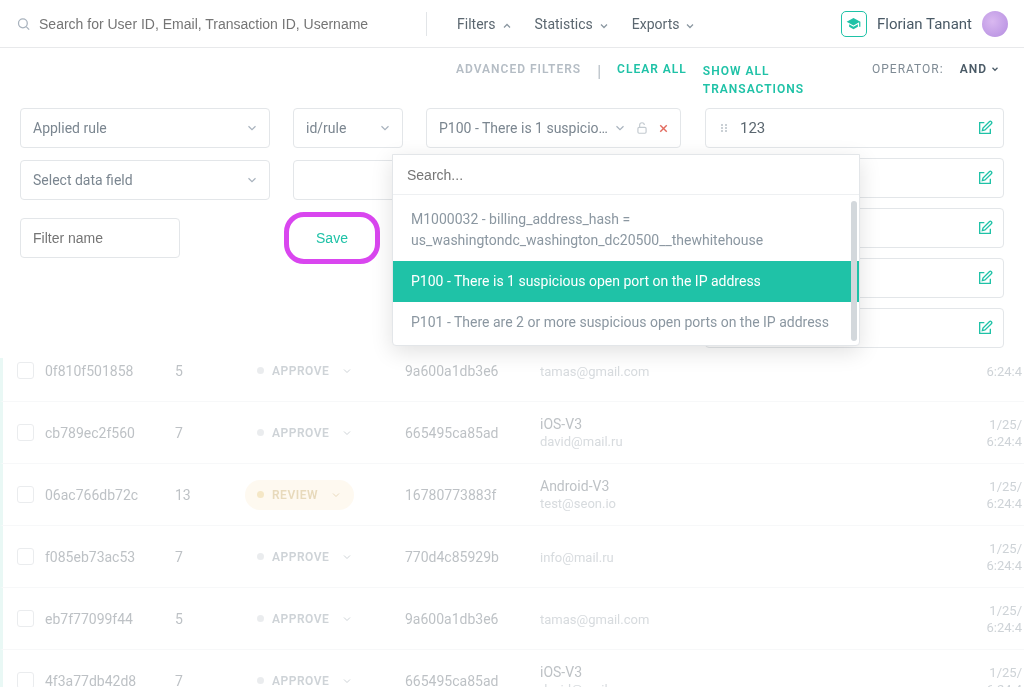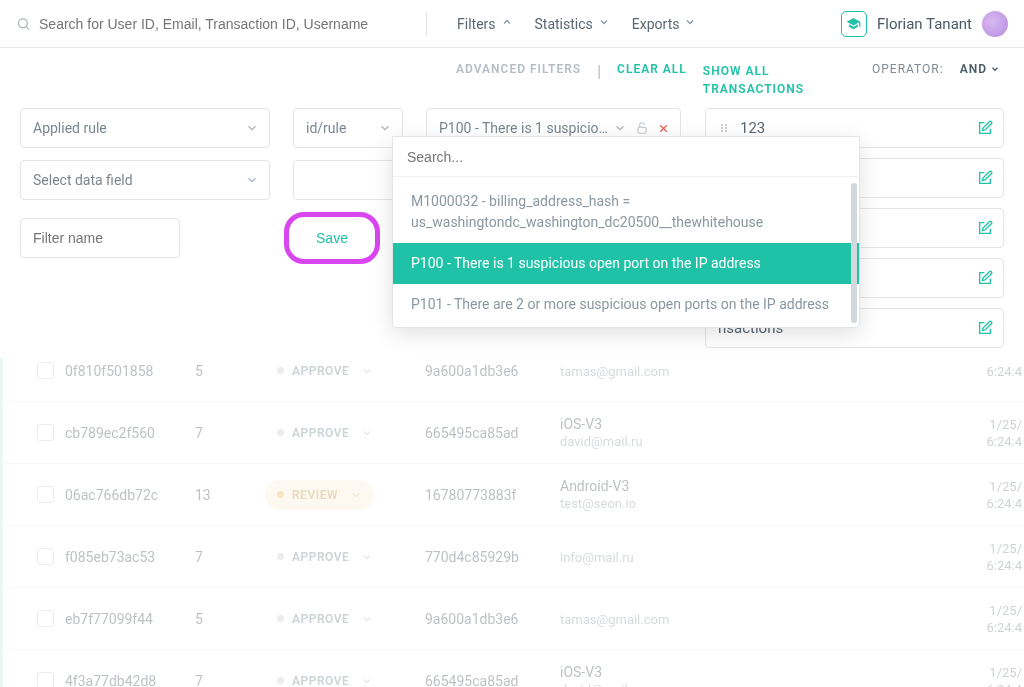--- a/index.html
+++ b/index.html
@@ -5,21 +5,21 @@
     * { box-sizing: border-box; margin: 0; padding: 0; }
     body { font-family: -apple-system, BlinkMacSystemFont, "Segoe UI", Roboto, sans-serif; color: #4a5568; background: #fff; width: 1024px; height: 687px; overflow: hidden; position: relative; }
     
     
     .topbar { display: flex; align-items: center; height: 48px; border-bottom: 1px solid #e8e9eb; padding: 0 16px; gap: 20px; }
     .search-wrap { display: flex; align-items: center; gap: 8px; flex: 0 0 auto; width: 380px; }
     .search-wrap svg { color: #a8b2bd; }
     .search-input { border: none; font-size: 14px; color: #9aa3ac; width: 100%; outline: none; }
     .vbar { width: 1px; height: 24px; background: #e2e5e8; margin: 0 10px; }
     .top-links { display: flex; align-items: center; gap: 22px; }
-    .top-link { display: flex; align-items: flex-start; gap: 5px; font-size: 14px; color: #5b6770; cursor: pointer; }
+    .top-link { display: flex; align-items: flex-end; gap: 5px; font-size: 14px; color: #5b6770; cursor: pointer; }
     .top-link svg { color: #8b97a1; }
     .spacer { flex: 1; }
     .user-area { display: flex; align-items: center; gap: 10px; }
     .edu-icon { width: 26px; height: 26px; border: 1px solid #1fc2a7; border-radius: 5px; display: flex; align-items: center; justify-content: center; color: #1fc2a7; }
     .username { font-size: 15px; color: #4a5a66; }
     .avatar { width: 26px; height: 26px; border-radius: 50%; background: radial-gradient(circle at 40% 40%, #d9b8f0, #b48de0); }
     
     
     .filter-panel { padding: 14px 20px 10px; position: relative; z-index: 20; background: #fff; }
     .filter-links-row { display: flex; align-items: flex-start; justify-content: flex-end; gap: 16px; padding-right: 4px; }
@@ -41,39 +41,39 @@
     .sel .row-icons { display: flex; align-items: center; gap: 8px; }
     .lock-ic { color: #c3cad0; }
     .close-ic { color: #e26b5f; cursor: pointer; }
     .input-box { height: 40px; border: 1px solid #e3e6e9; border-radius: 4px; padding: 0 12px; font-size: 14px; flex: 1; background: #fff; }
     .row3 { display: flex; align-items: center; gap: 12px; }
     .filtername { width: 160px; height: 40px; border: 1px solid #e3e6e9; border-radius: 4px; padding: 0 12px; font-size: 14px; color: #9aa3ac; }
     .save-btn { width: 96px; height: 52px; border: 5px solid #d946ef; border-radius: 20px; background: #fff; color: #1fc2a7; font-size: 14px; cursor: pointer; }
     .apply-pill { width: 34px; height: 40px; border-radius: 20px 0 0 20px; background: #1fc2a7; }
     
     
-    .dropdown { position: absolute; top: 136px; left: 392px; width: 468px; background: #fff; border: 1px solid #e3e6e9; border-radius: 0 0 4px 4px; box-shadow: 0 6px 22px rgba(0,0,0,0.12); z-index: 50; }
+    .dropdown { position: absolute; top: 154px; left: 392px; width: 468px; background: #fff; border: 1px solid #e3e6e9; border-radius: 0 0 4px 4px; box-shadow: 0 6px 22px rgba(0,0,0,0.12); z-index: 50; }
     .dd-search { width: 100%; height: 40px; border: none; border-bottom: 1px solid #eef0f2; padding: 0 14px; font-size: 14px; outline: none; color: #4a5a66; }
     .dd-list { max-height: 150px; overflow-y: auto; padding: 4px 0; position: relative; }
     .dd-item { padding: 10px 18px; font-size: 14px; color: #8b97a1; cursor: pointer; line-height: 1.5; }
     .dd-item.sel-active { background: #1fc2a7; color: #fff; }
     .dd-scrollbar { position: absolute; right: 2px; top: 6px; bottom: 4px; width: 6px; background: #d3d8dc; border-radius: 3px; }
     
     
     .saved-list { flex: 1; display: flex; flex-direction: column; gap: 10px; }
     .saved-item { height: 40px; border: 1px solid #e3e6e9; border-radius: 4px; display: flex; align-items: center; justify-content: space-between; padding: 0 10px 0 12px; font-size: 15px; color: #5b6770; background: #fff; }
     .saved-item .left { display: flex; align-items: center; gap: 10px; }
     .drag-ic { color: #b9c0c7; }
     .edit-ic { color: #1fc2a7; cursor: pointer; }
     
     
     .overlay { position: absolute; top: 328px; left: 0; right: 0; bottom: 0; background: #fff; }
     .dim { opacity: 0.42; }
     .table { padding-top: 12px; }
-    .trow { display: flex; align-items: center; height: 62px; border-bottom: 1px solid #eef0f2; border-left: 3px solid #ccefe8; padding-left: 22px; }
+    .trow { display: flex; align-items: center; height: 62px; border-bottom: 1px solid #eef0f2; border-left: 3px solid #ccefe8; padding-left: 2px; }
     .trow .cb { width: 40px; display: flex; align-items: center; justify-content: center; }
     .cb-box { width: 17px; height: 17px; border: 1.5px solid #cfd4d9; border-radius: 3px; }
     .tcell { font-size: 14px; color: #646e77; }
     .c-id { width: 130px; }
     .c-n { width: 70px; }
     .c-status { width: 160px; }
     .c-hash { width: 135px; }
     .c-meta { width: 330px; display: flex; flex-direction: column; gap: 2px; }
     .c-meta .top { color: #646e77; }
     .c-meta .bot { color: #a1aab2; font-size: 13px; }

